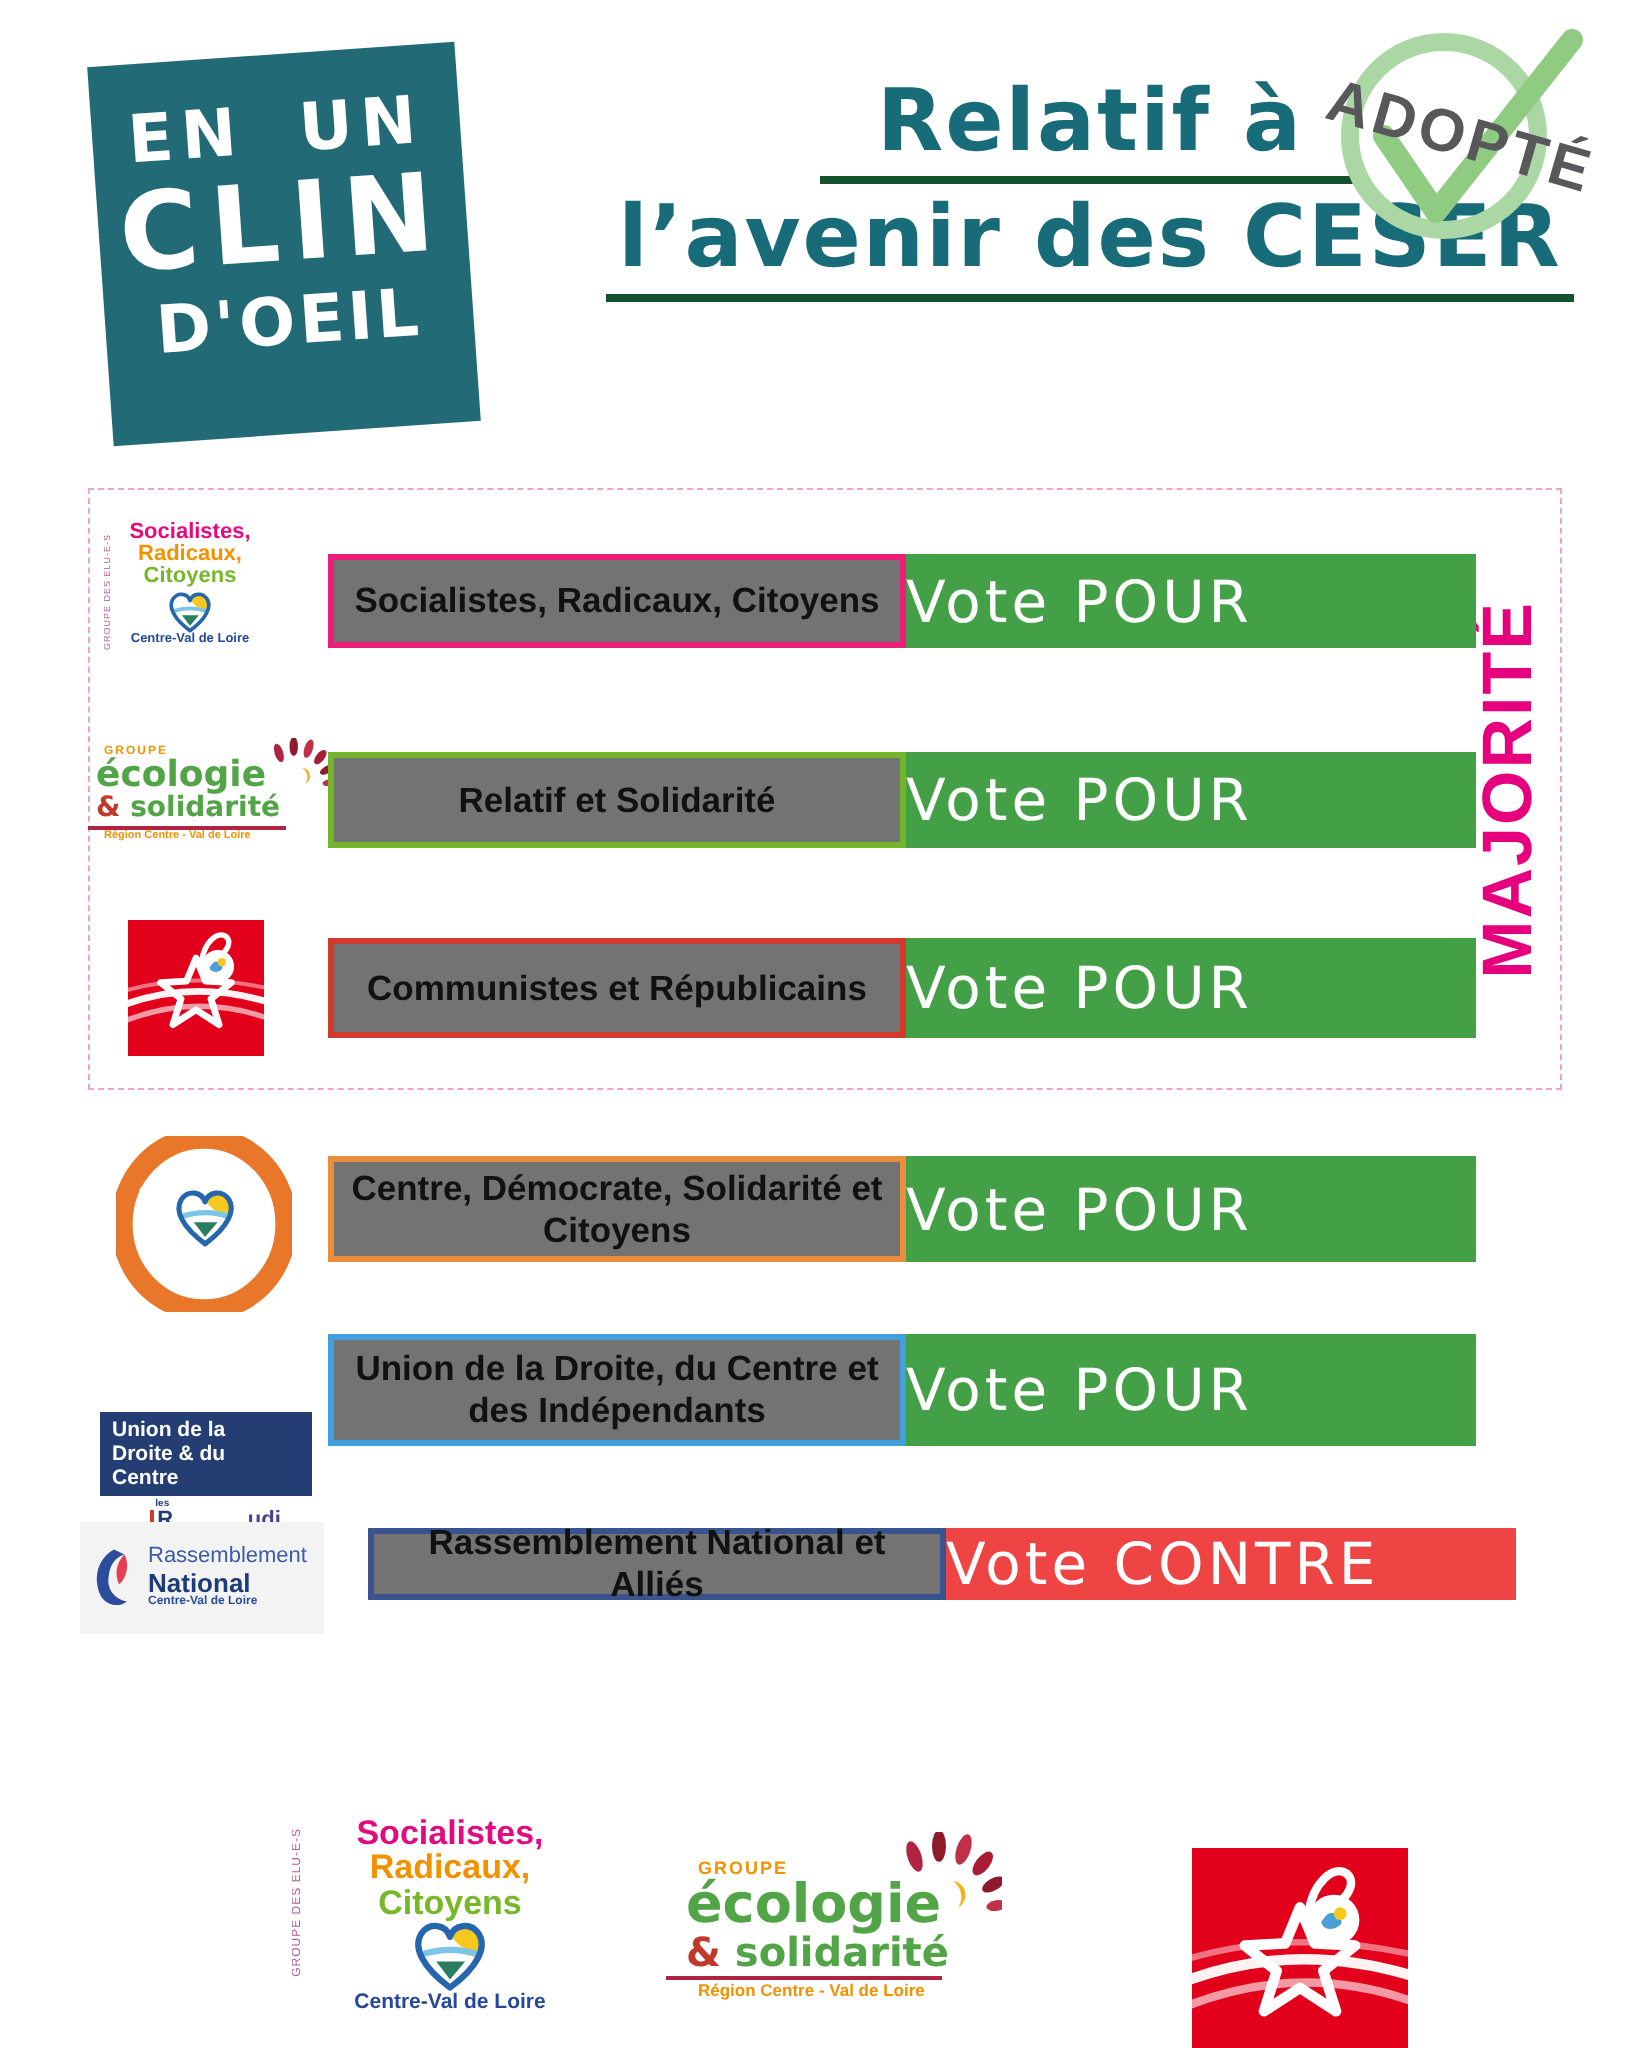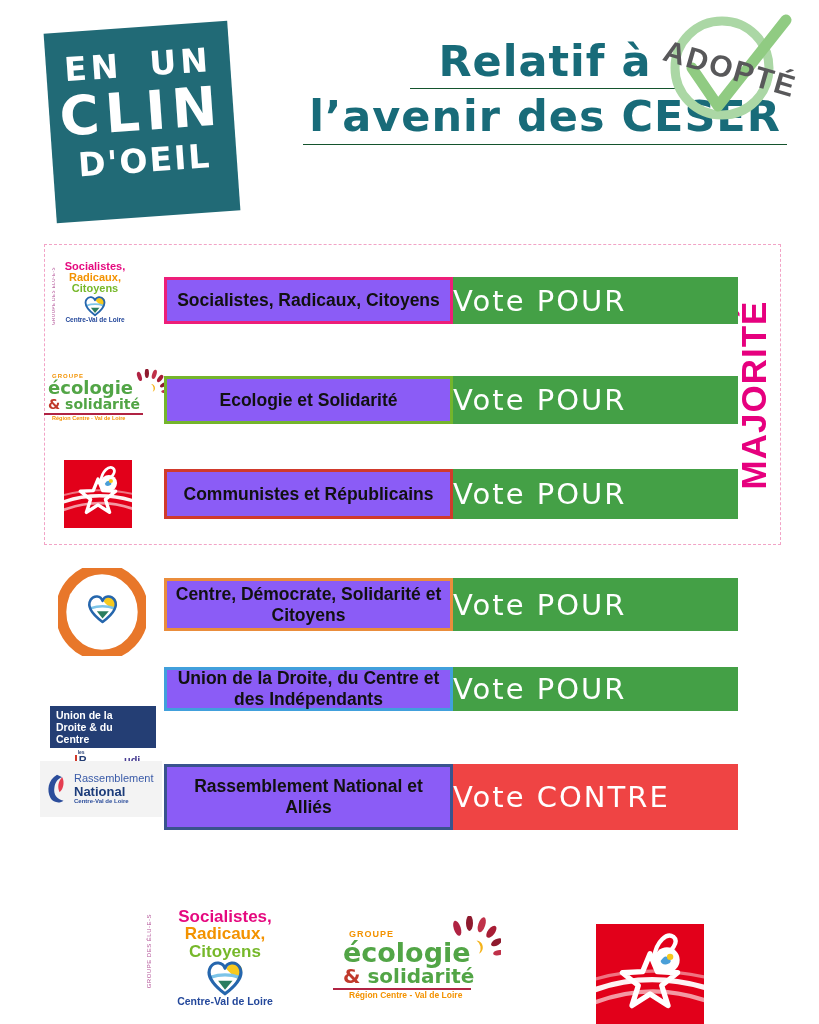--- a/index.html
+++ b/index.html
@@ -12,52 +12,52 @@
          font-family:"DejaVu Sans",sans-serif;font-weight:700;}
   .brand-l1{margin-top:18px;font-size:33px;letter-spacing:4px;word-spacing:12px;}
   .brand-l2{font-size:54px;letter-spacing:6px;line-height:1.05;}
   .brand-l3{font-size:33px;letter-spacing:2px;}
 
   .headline{position:absolute;left:295px;top:38px;width:500px;text-align:center;
             color:#186b79;font-family:"DejaVu Sans",sans-serif;}
   .kicker{font-size:29px;font-weight:600;letter-spacing:2px;margin-bottom:8px;}
   .t-line{line-height:1.1;}
   .t1,.t2{display:inline-block;font-size:43px;font-weight:700;letter-spacing:1px;
-          border-bottom:1px solid #14532d;padding-bottom:3px;}
+          border-bottom:4px solid #14532d;padding-bottom:3px;}
   .t1{padding-left:28px;padding-right:28px;}
   .t2{padding-left:6px;padding-right:6px;margin-top:4px;}
 
   .stamp{position:absolute;left:652px;top:8px;width:156px;height:126px;}
   .stamp svg{position:absolute;left:0;top:0;}
   .stamp-text{position:absolute;left:0;top:44px;width:156px;text-align:center;
               transform:rotate(16deg);color:#58585a;font-size:30px;font-weight:700;
               letter-spacing:2px;font-family:"Liberation Sans",sans-serif;}
 
   
   .majority-box{position:absolute;left:44px;top:244px;width:737px;height:301px;
                 border:1px dashed #f2a3c6;box-sizing:border-box;}
   .majority-wrap{position:absolute;left:726px;top:244px;width:56px;height:301px;
                  display:flex;align-items:center;justify-content:center;}
   .majority-wrap span{transform:rotate(-90deg);white-space:nowrap;color:#e6007e;
                       font-size:35px;font-weight:700;letter-spacing:1px;}
 
-  .group-box{position:absolute;left:164px;width:289px;background:#8b5cf6;border:3px solid #999;
+  .group-box{position:absolute;left:164px;width:289px;background:#737373;border:3px solid #999;
              box-sizing:border-box;display:flex;align-items:center;justify-content:center;
              text-align:center;font-weight:700;font-size:17.5px;color:#111;line-height:1.2;
              padding:0 6px;}
   .vote-box{position:absolute;left:453px;width:285px;display:flex;align-items:center;
             justify-content:flex-start;color:#fff;font-family:"DejaVu Sans",sans-serif;
             font-size:29px;letter-spacing:2px;box-sizing:border-box;}
 
   .r1 .group-box,.r1 .vote-box{top:277px;height:47px;}
   .r2 .group-box,.r2 .vote-box{top:376px;height:48px;}
   .r3 .group-box,.r3 .vote-box{top:469px;height:50px;}
   .r4 .group-box,.r4 .vote-box{top:578px;height:53px;}
-  .r5 .group-box,.r5 .vote-box{top:667px;height:44px;}
-  .r6 .group-box,.r6 .vote-box{top:764px;height:66px;}
+  .r5 .group-box,.r5 .vote-box{top:667px;height:56px;}
+  .r6 .group-box,.r6 .vote-box{top:764px;height:36px;margin-left:20px;}
 
   
   .logo{position:absolute;overflow:hidden;}
   
   .src-logo{text-align:center;font-weight:700;line-height:1.02;}
   .src-l1{color:#e5097f;}.src-l2{color:#f39200;}.src-l3{color:#76b82a;}
   .src-region{color:#24489b;font-weight:700;}
   .src-side{position:absolute;left:0;top:6px;writing-mode:vertical-rl;transform:rotate(180deg);
             color:#b5579a;letter-spacing:0.5px;font-weight:400;}
   .logo-src1{left:52px;top:261px;width:86px;height:80px;font-size:11px;}
@@ -188,21 +188,21 @@
         <ellipse cx="61" cy="42" rx="3" ry="6" fill="#c03149" transform="rotate(80 61 42)"></ellipse>
         <path d="M36 28 a11 11 0 0 1 3 15 a8 8 0 0 0 -3 -15" fill="#f5b31a"></path>
       </svg>
       <div class="eco-kicker">GROUPE</div>
       <div class="eco-l1">écologie</div>
       <div class="eco-l2"><span class="eco-amp">&amp;</span> <span>solidarité</span></div>
       <div class="eco-line"></div>
       <div class="eco-region">Région Centre - Val de Loire</div>
     </div>
     <div class="group-box" style="border-color: rgb(116, 181, 44);">
-      <span>Ecologie et Solidarité</span>
+      <span>Relatif et Solidarité</span>
     </div>
     <div class="vote-box" style="background: rgb(68, 160, 70);">
       <span>Vote POUR</span>
     </div>
   </div>
 
   <div class="vote-row r3">
     <div class="logo star-logo logo-star1">
       <svg viewBox="0 0 100 100">
         <g stroke="#ffffff" fill="none">

